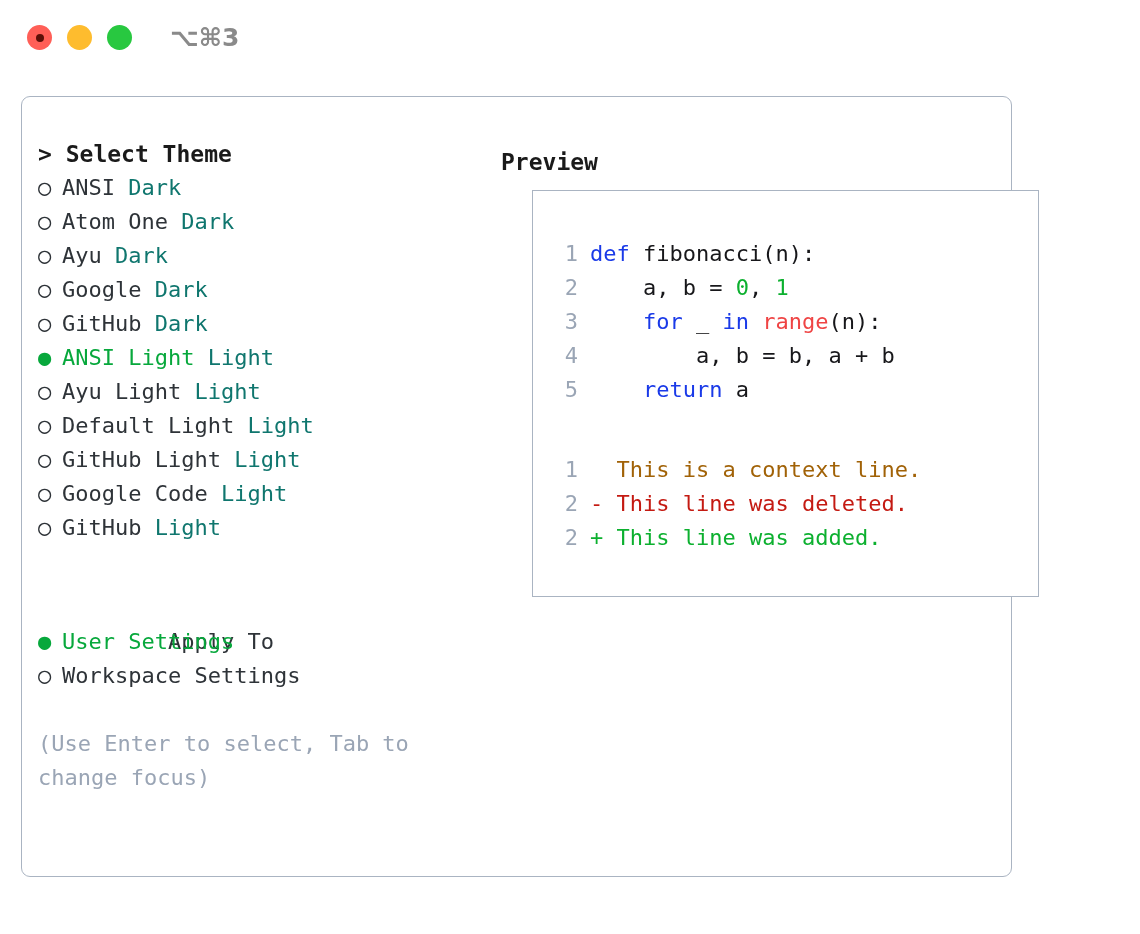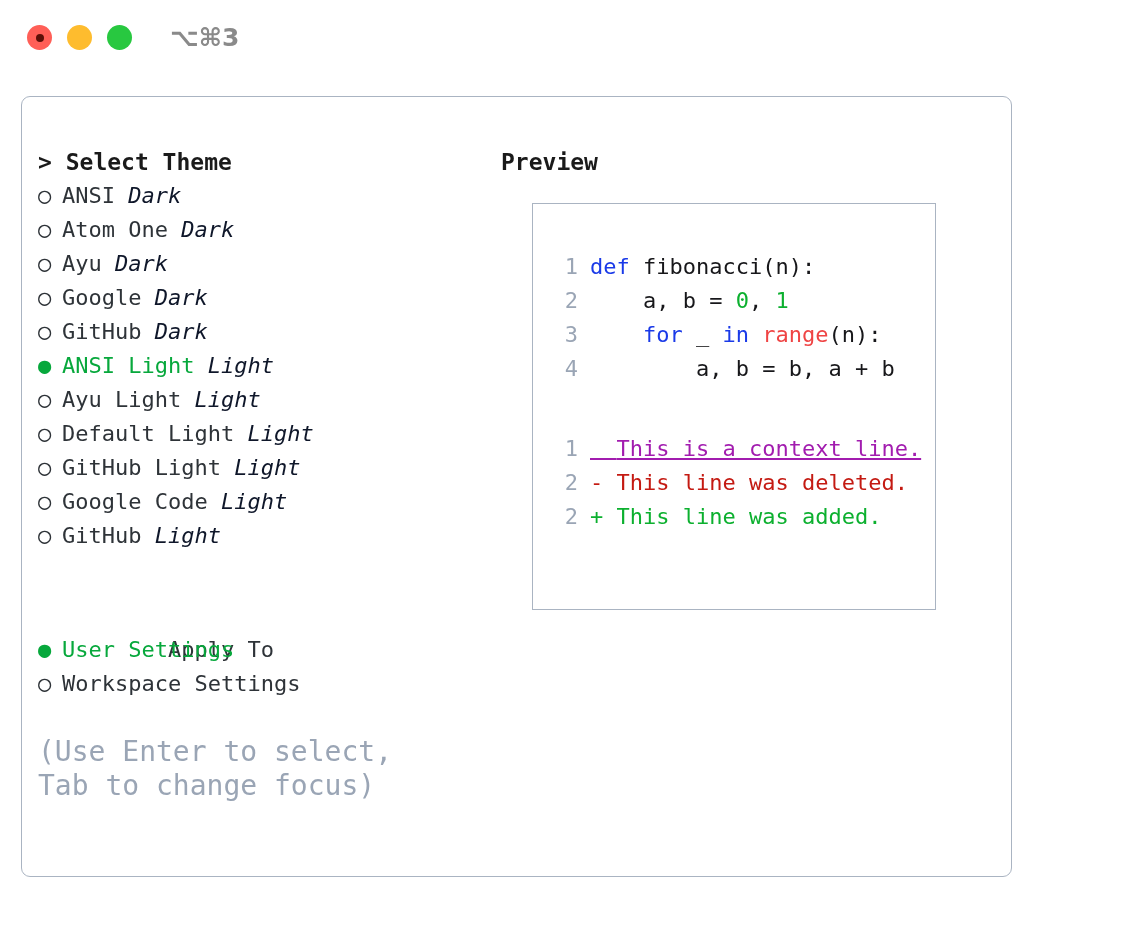--- a/index.html
+++ b/index.html
@@ -81,21 +81,21 @@
     border: 1.6px solid #aab4c2;
     border-radius: 9px;
     background: #ffffff;
     box-sizing: border-box;
   }
 
   
   #left-col {
     position: absolute;
     left: 16px;
-    top: 48px;
+    top: 40px;
     width: 450px;
   }
   #right-col {
     position: absolute;
     left: 479px;
     top: 48px;
     width: 500px;
   }
 
   
@@ -117,40 +117,40 @@
     height: 34px;
   }
   .opt-row .bullet {
     display: inline-block;
     width: 24px;
     color: #2e3338;
   }
   .opt-row.selected .bullet { color: #07a83c; }
   .opt-row.selected .opt-label { color: #07a83c; }
   .opt-row .opt-label { color: #2e3338; }
-  .opt-row .opt-tag { color: #0f172a; font-style: italic; }
+  .opt-row .opt-tag { color: #0f766e; }
   .opt-row.plain .bullet { color: transparent; }
 
   .section-gap { height: 46px; }
   .small-gap { height: 34px; }
 
   
   #hint {
-    font-size: 28px;
+    font-size: 22px;
     line-height: 34px;
     color: #9aa5b5;
     width: 420px;
   }
 
   
   #preview-box {
     position: absolute;
     left: 31px;
-    top: 58px;
-    width: 404px;
+    top: 45px;
+    width: 507px;
     height: 407px;
     border: 1.6px solid #aab4c2;
     box-sizing: border-box;
     background: #ffffff;
   }
   #code-area {
     position: absolute;
     left: 21px;
     top: 46px;
     width: 440px;
@@ -166,21 +166,21 @@
     width: 24px;
     text-align: right;
     color: #9aa5b5;
     margin-right: 12px;
   }
   .tok-kw   { color: #1a3ae8; }
   .tok-num  { color: #0cb02f; }
   .tok-fn   { color: #ef4444; }
   .tok-def  { color: #17171a; }
   .diff-gap { height: 46px; }
-  .diff-ctx { color: #a21caf; text-decoration: underline; }
+  .diff-ctx { color: #a16207; }
   .diff-del { color: #c41a12; }
   .diff-add { color: #0cb02f; }
 </style>
 </head>
 <body>
 
 <div id="window">
 
   <div id="titlebar">
     <div class="lights">
@@ -230,20 +230,21 @@
     <div id="right-col">
       <div class="heading">Preview</div>
 
       <div id="preview-box">
         <div id="code-area">
           <div id="code-lines">
               <div class="code-line"><span class="ln">1</span><span class="tok-kw">def </span><span class="tok-def">fibonacci(n):</span></div>
               <div class="code-line"><span class="ln">2</span><span class="tok-def">    a, b = </span><span class="tok-num">0</span><span class="tok-def">, </span><span class="tok-num">1</span></div>
               <div class="code-line"><span class="ln">3</span><span class="tok-def">    </span><span class="tok-kw">for</span><span class="tok-def"> _ </span><span class="tok-kw">in</span><span class="tok-def"> </span><span class="tok-fn">range</span><span class="tok-def">(n):</span></div>
               <div class="code-line"><span class="ln">4</span><span class="tok-def">        a, b = b, a + b</span></div>
+              <div class="code-line"><span class="ln">5</span><span class="tok-def">    </span><span class="tok-kw">return</span><span class="tok-def"> a</span></div>
             </div>
           <div class="diff-gap"></div>
           <div id="diff-lines">
               <div class="code-line"><span class="ln">1</span><span class="diff-ctx">  </span><span class="diff-ctx">This is a context line.</span></div>
               <div class="code-line"><span class="ln">2</span><span class="diff-del">- </span><span class="diff-del">This line was deleted.</span></div>
               <div class="code-line"><span class="ln">2</span><span class="diff-add">+ </span><span class="diff-add">This line was added.</span></div>
             </div>
         </div>
       </div>
     </div>

